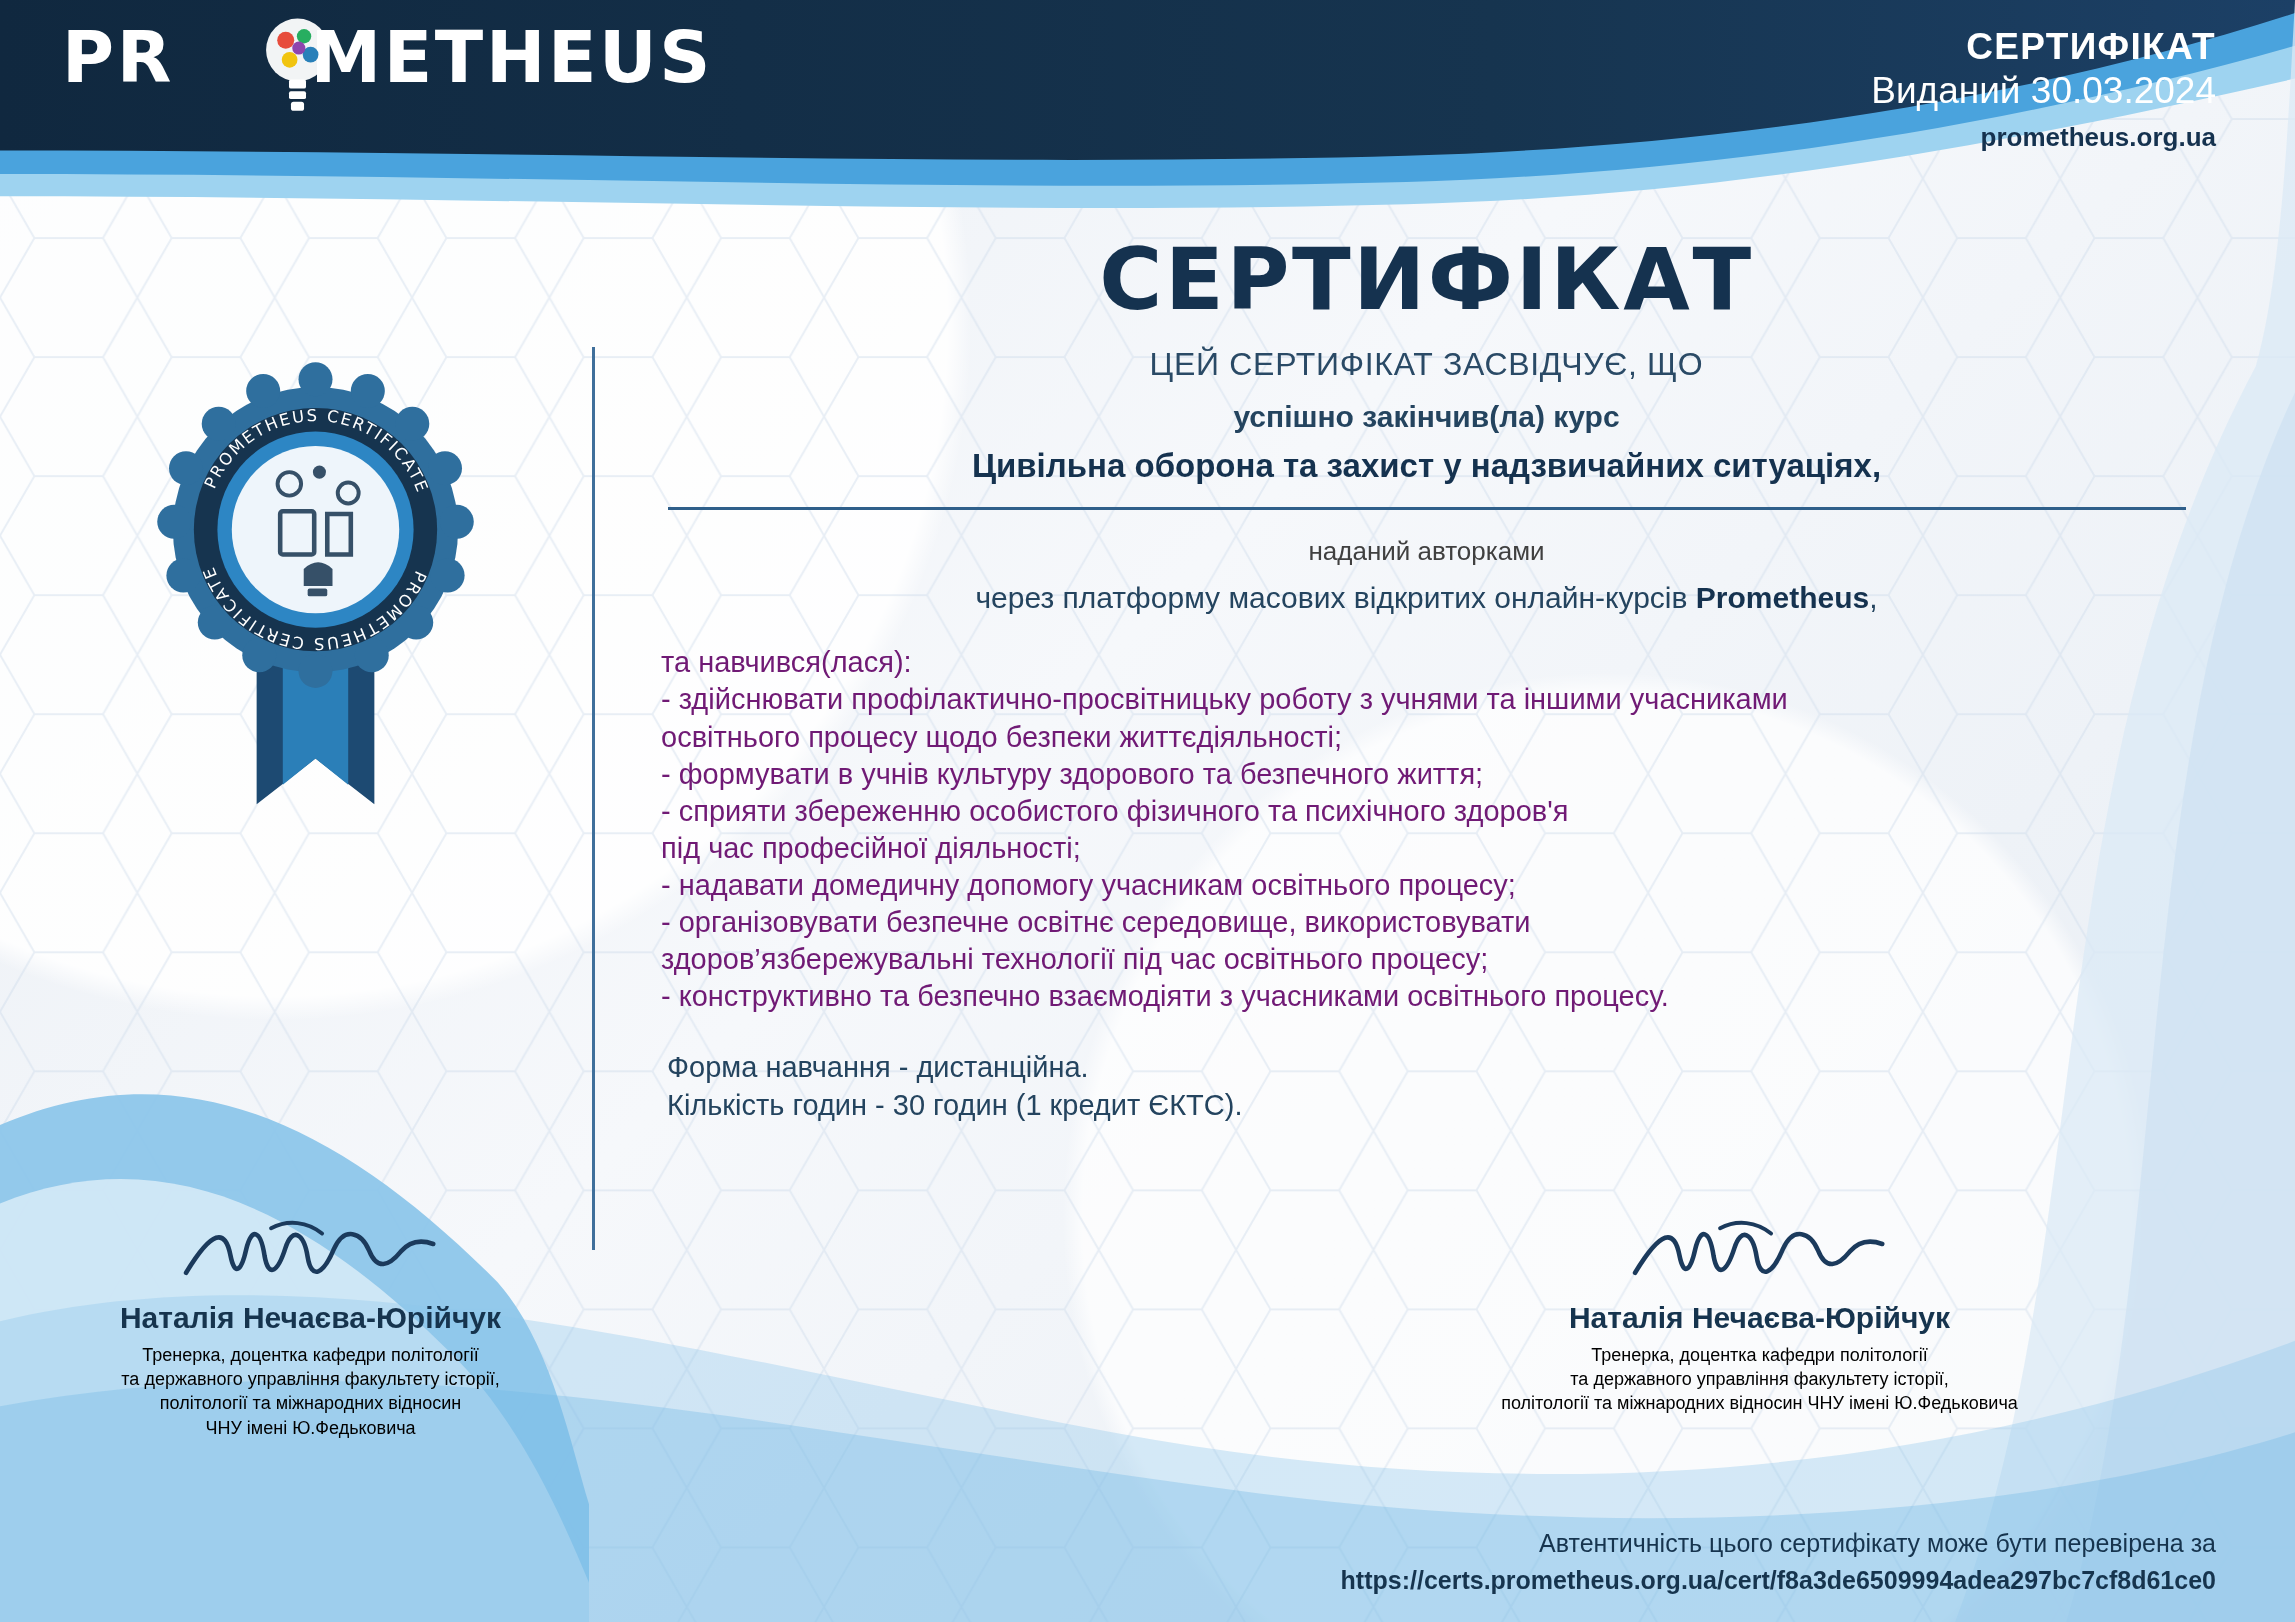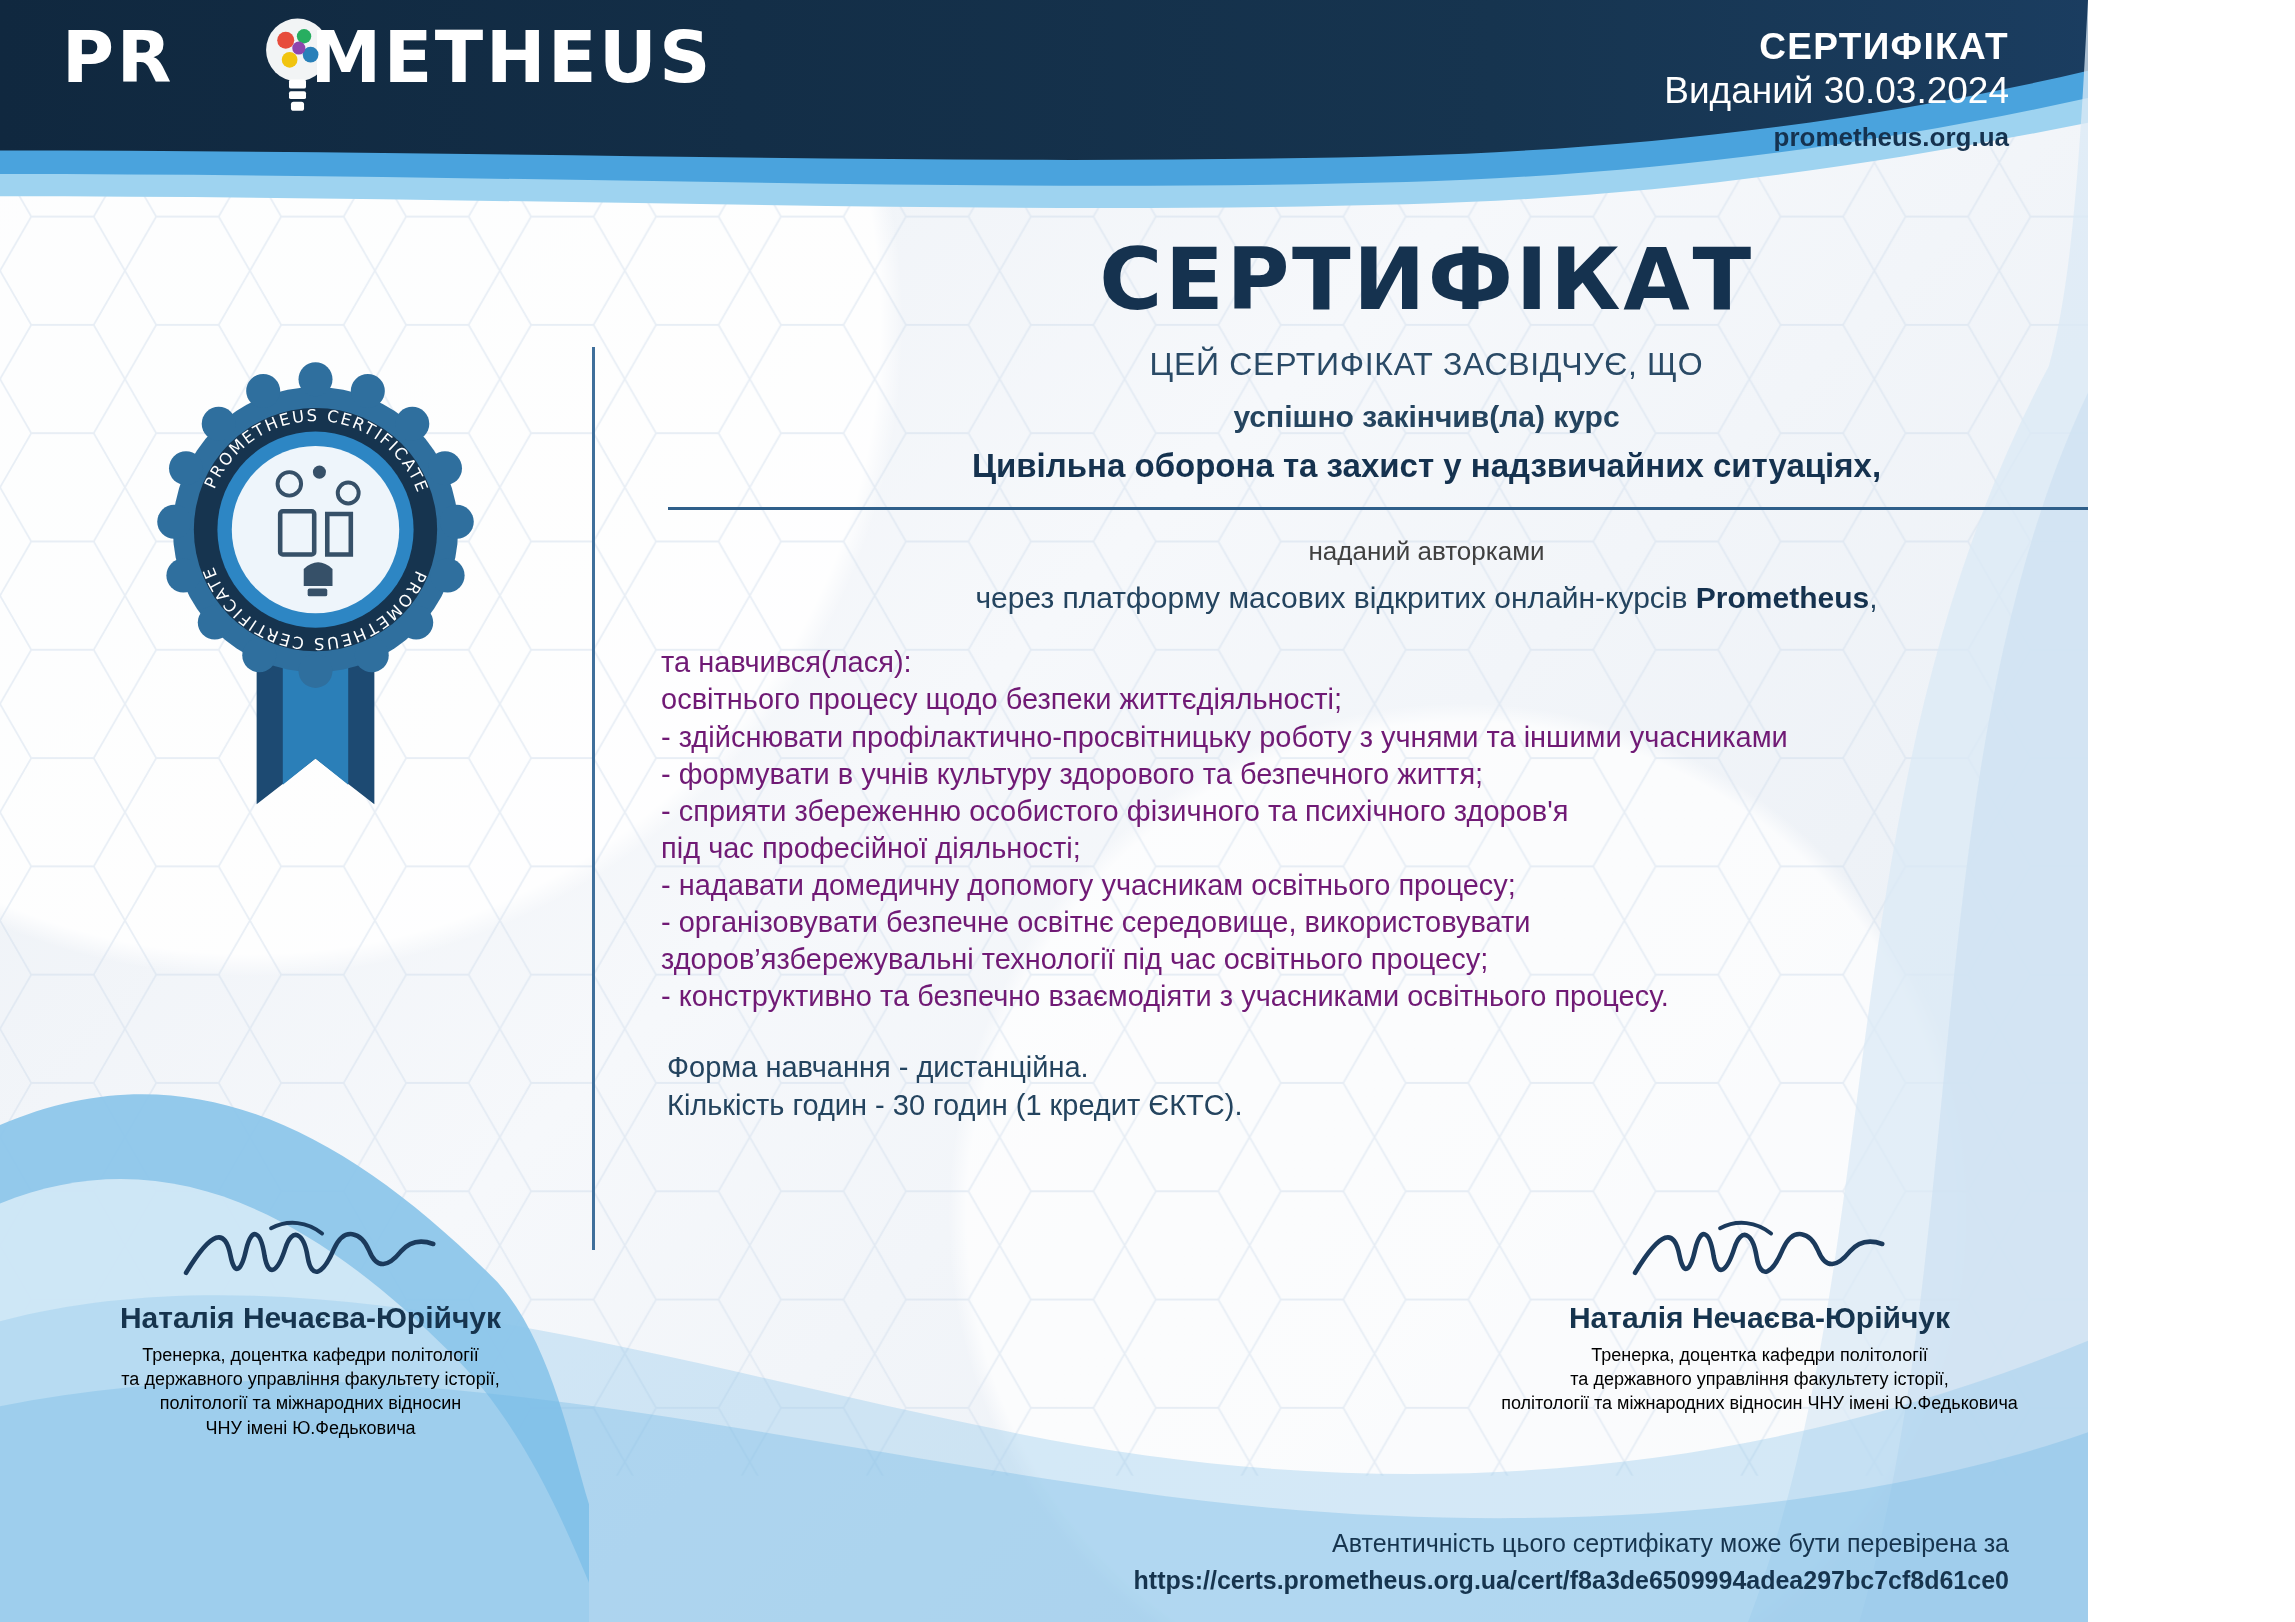--- a/index.html
+++ b/index.html
@@ -9,21 +9,21 @@
   }
   body {
     width: 2295px;
     height: 1622px;
     font-family: "Liberation Sans", sans-serif;
     overflow: hidden;
   }
 
   #certificate {
     position: relative;
-    width: 2088px;
+    width: 2295px;
     height: 1622px;
     background: #f2f5f8;
     overflow: hidden;
   }
 
   
   .bg-pattern {
     position: absolute;
     inset: 0;
     background-color: #eef2f6;
@@ -394,22 +394,22 @@
     <div class="completed">успішно закінчив(ла) курс</div>
     <div class="course">Цивільна оборона та захист у надзвичайних ситуаціях,</div>
     <div class="divider"></div>
     <div class="given-by">наданий авторками</div>
     <div class="platform">
       <span>через платформу масових відкритих онлайн-курсів </span><b>Prometheus</b><span>,</span>
     </div>
 
     <div class="learned">
       <span class="ln">та навчився(лася):</span>
+      <span class="ln">- здійснювати профілактично-просвітницьку роботу з учнями та іншими учасниками</span>
       <span class="ln">освітнього процесу щодо безпеки життєдіяльності;</span>
-      <span class="ln">- здійснювати профілактично-просвітницьку роботу з учнями та іншими учасниками</span>
       <span class="ln">- формувати в учнів культуру здорового та безпечного життя;</span>
       <span class="ln">- сприяти збереженню особистого фізичного та психічного здоров'я</span>
       <span class="ln">під час професійної діяльності;</span>
       <span class="ln">- надавати домедичну допомогу учасникам освітнього процесу;</span>
       <span class="ln">- організовувати безпечне освітнє середовище, використовувати</span>
       <span class="ln">здоров’язбережувальні технології під час освітнього процесу;</span>
       <span class="ln">- конструктивно та безпечно взаємодіяти з учасниками освітнього процесу.</span>
     </div>
 
     <div class="spacer"></div>

